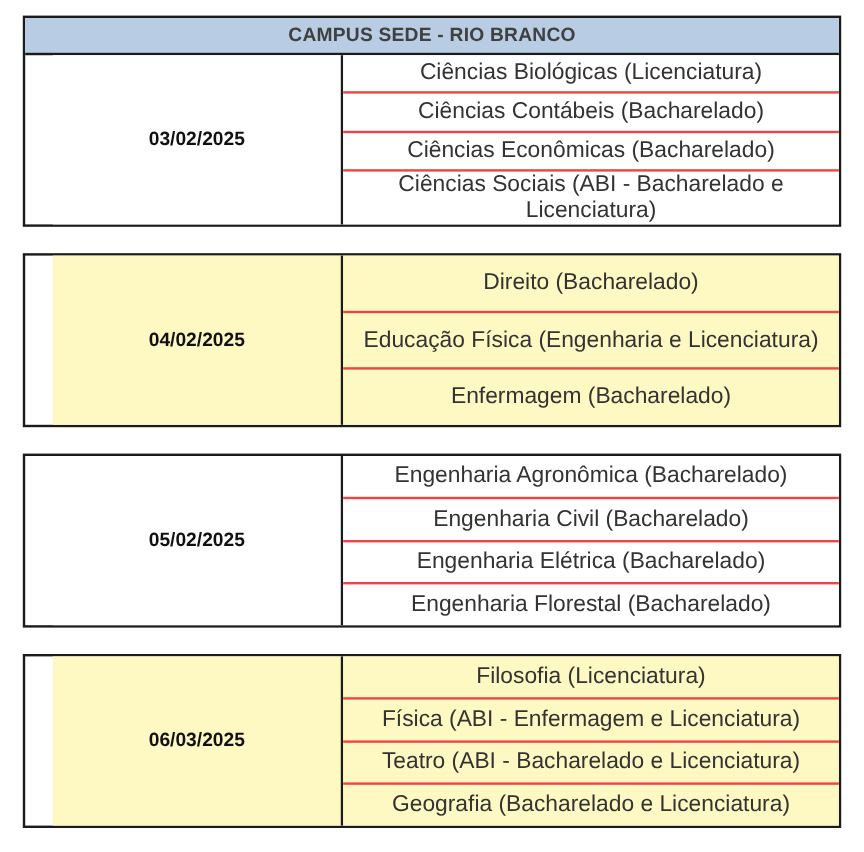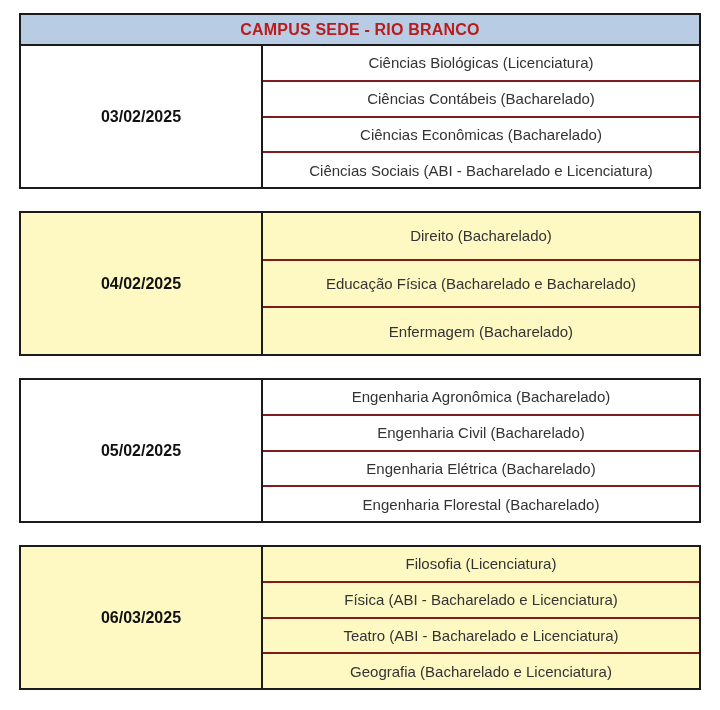--- a/index.html
+++ b/index.html
@@ -24,56 +24,57 @@
   .table-group:last-child { margin-bottom: 0; }
   .table-header {
     height: 31px;
     background: #b8cce4;
     border-bottom: 2px solid #1b1b1b;
     display: flex;
     align-items: center;
     justify-content: center;
     font-size: 16px;
     font-weight: 700;
-    color: #b91c1c;
+    color: #404040;
     letter-spacing: 0.2px;
   }
   .block {
     display: flex;
     height: 141px;
   }
   .date-cell {
     width: 242px;
     flex: 0 0 242px;
     border-right: 2px solid #1b1b1b;
     display: flex;
     align-items: center;
     justify-content: center;
     font-size: 16px;
     font-weight: 700;
     color: #111111;
     background: #ffffff;
+    margin-left: 23px;
   }
   .courses {
     flex: 1;
     display: flex;
     flex-direction: column;
   }
   .course-cell {
     flex: 1;
     display: flex;
     align-items: center;
     justify-content: center;
-    font-size: 15px;
+    font-size: 19px;
     color: #333333;
     background: #ffffff;
     text-align: center;
   }
   .course-cell + .course-cell {
-    border-top: 2px solid #7f1d1d;
+    border-top: 2px solid #ef4444;
   }
   .shaded .date-cell,
   .shaded .course-cell {
     background: #fef9c3;
   }
 </style>
 </head>
 <body>
 
 <div class="page">
@@ -89,21 +90,21 @@
         <div class="course-cell">Ciências Sociais (ABI - Bacharelado e Licenciatura)</div>
       </div>
     </div>
   </section>
 
   <section class="table-group shaded">
     <div class="block">
       <div class="date-cell">04/02/2025</div>
       <div class="courses">
         <div class="course-cell">Direito (Bacharelado)</div>
-        <div class="course-cell">Educação Física (Bacharelado e Bacharelado)</div>
+        <div class="course-cell">Educação Física (Engenharia e Licenciatura)</div>
         <div class="course-cell">Enfermagem (Bacharelado)</div>
       </div>
     </div>
   </section>
 
   <section class="table-group">
     <div class="block">
       <div class="date-cell">05/02/2025</div>
       <div class="courses">
         <div class="course-cell">Engenharia Agronômica (Bacharelado)</div>
@@ -112,20 +113,20 @@
         <div class="course-cell">Engenharia Florestal (Bacharelado)</div>
       </div>
     </div>
   </section>
 
   <section class="table-group shaded">
     <div class="block">
       <div class="date-cell">06/03/2025</div>
       <div class="courses">
         <div class="course-cell">Filosofia (Licenciatura)</div>
-        <div class="course-cell">Física (ABI - Bacharelado e Licenciatura)</div>
+        <div class="course-cell">Física (ABI - Enfermagem e Licenciatura)</div>
         <div class="course-cell">Teatro (ABI - Bacharelado e Licenciatura)</div>
         <div class="course-cell">Geografia (Bacharelado e Licenciatura)</div>
       </div>
     </div>
   </section>
 
 </div>
 
 </body></html>

